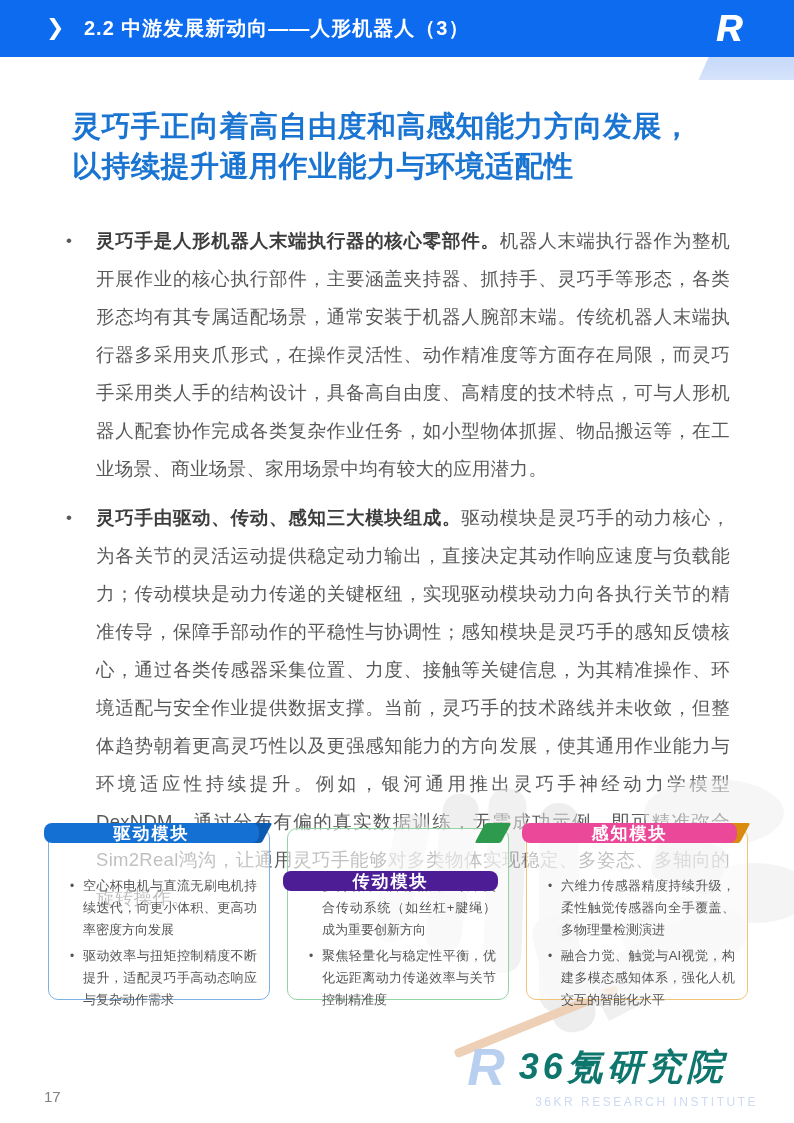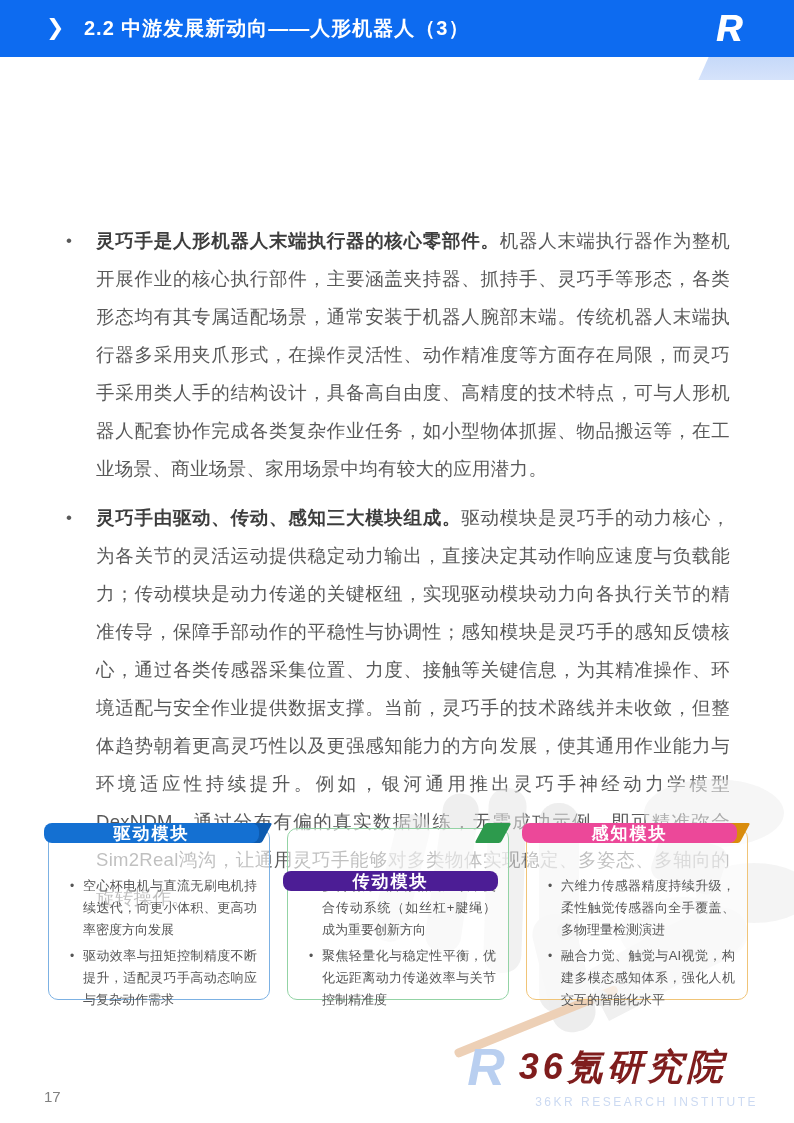--- a/index.html
+++ b/index.html
@@ -91,35 +91,39 @@
 
   
   .caption-block { position:absolute; left:48px; top:1014px; z-index:2; }
   .caption-line { color:#666666; font-size:15.5px; line-height:28px; letter-spacing:0.5px; }
 
   
   .page-number { position:absolute; left:44px; bottom:18px; color:#808080; font-size:15px; z-index:3; }
   .watermark { position:absolute; right:36px; bottom:14px; text-align:left; z-index:1; }
   .wm-row { display:flex; align-items:center; gap:14px; }
   .wm-r { color:#b9cff0; font-size:52px; font-weight:900; font-style:italic; line-height:52px; }
-  .wm-cn { color:#7f1d1d; font-size:36px; font-weight:bold; font-style:italic; letter-spacing:4px; }
+  .wm-cn { color:#0f766e; font-size:36px; font-weight:bold; font-style:italic; letter-spacing:4px; }
   .wm-en { color:#ccdaf2; font-size:12px; letter-spacing:2.5px; margin-top:2px; padding-left:68px; }
 </style>
 </head>
 <body>
 
 <div class="page">
 
   <div class="topbar">
     <span class="topbar-chevron">❯</span>
     <span class="topbar-title">2.2 中游发展新动向——人形机器人（3）</span>
     <span class="topbar-logo">R</span>
   </div>
   <div class="topbar-band"></div>
 
+  <div class="headline">
+    <div>灵巧手正向着高自由度和高感知能力方向发展，</div>
+    <div>以持续提升通用作业能力与环境适配性</div>
+  </div>
 
   <div class="body-bullets">
     <div class="bullet-row">
       <span class="bullet-dot">•</span>
       <p class="bullet-text"><b>灵巧手是人形机器人末端执行器的核心零部件。</b><span>机器人末端执行器作为整机开展作业的核心执行部件，主要涵盖夹持器、抓持手、灵巧手等形态，各类形态均有其专属适配场景，通常安装于机器人腕部末端。传统机器人末端执行器多采用夹爪形式，在操作灵活性、动作精准度等方面存在局限，而灵巧手采用类人手的结构设计，具备高自由度、高精度的技术特点，可与人形机器人配套协作完成各类复杂作业任务，如小型物体抓握、物品搬运等，在工业场景、商业场景、家用场景中均有较大的应用潜力。</span></p>
     </div>
     <div class="bullet-row">
       <span class="bullet-dot">•</span>
       <p class="bullet-text"><b>灵巧手由驱动、传动、感知三大模块组成。</b><span>驱动模块是灵巧手的动力核心，为各关节的灵活运动提供稳定动力输出，直接决定其动作响应速度与负载能力；传动模块是动力传递的关键枢纽，实现驱动模块动力向各执行关节的精准传导，保障手部动作的平稳性与协调性；感知模块是灵巧手的感知反馈核心，通过各类传感器采集位置、力度、接触等关键信息，为其精准操作、环境适配与安全作业提供数据支撑。当前，灵巧手的技术路线并未收敛，但整体趋势朝着更高灵巧性以及更强感知能力的方向发展，使其通用作业能力与环境适应性持续提升。例如，银河通用推出灵巧手神经动力学模型DexNDM，通过分布有偏的真实数据训练，无需成功示例，即可精准弥合Sim2Real鸿沟，让通用灵巧手能够对多类物体实现稳定、多姿态、多轴向的旋转操作。</span></p>
     </div>

